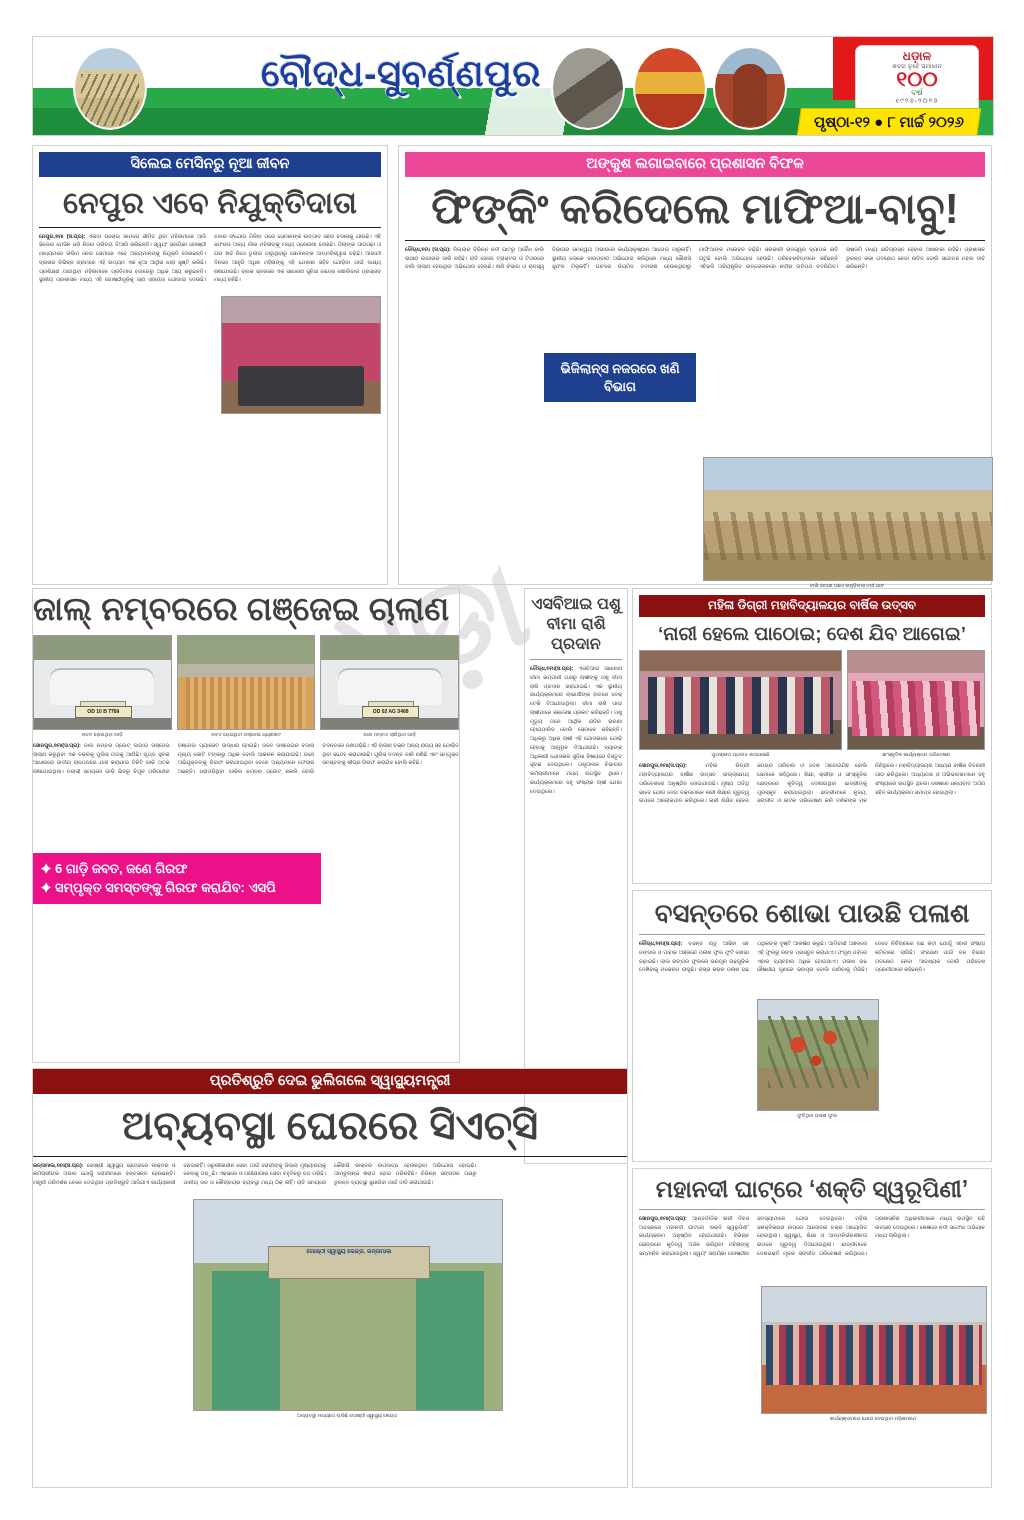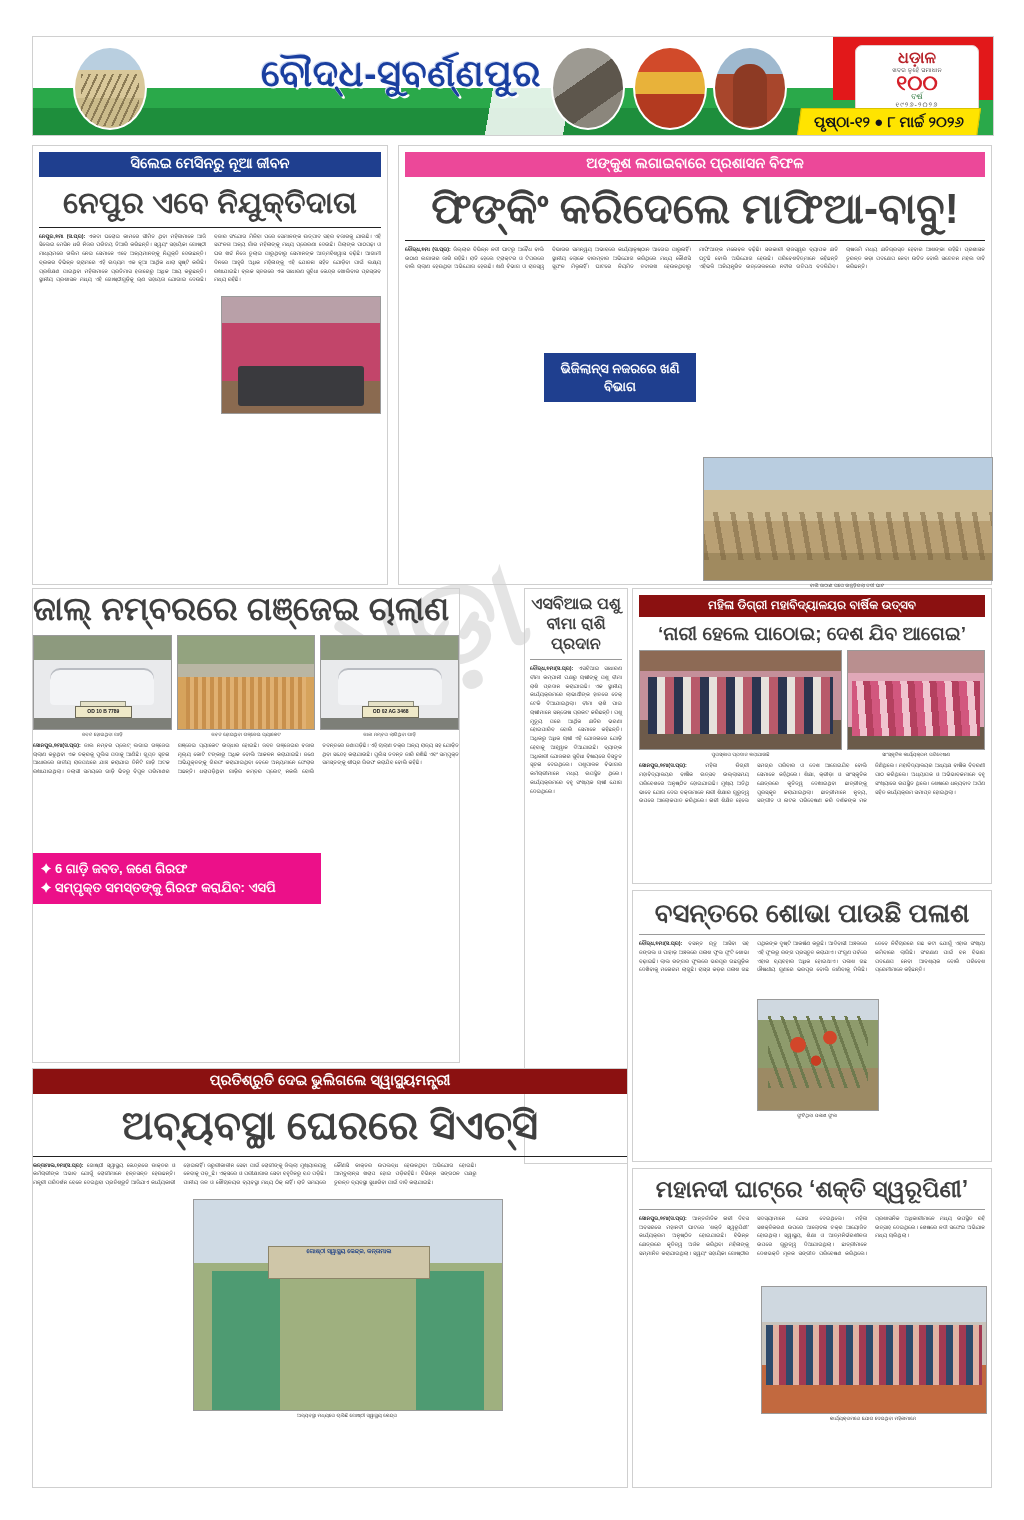--- a/index.html
+++ b/index.html
@@ -29,21 +29,21 @@
   .mh-oval.o2{left:518px;background:
       linear-gradient(145deg,#9d9a92 0 40%,#5d564c 40% 70%,#8b867c 70% 100%);}
   .mh-oval.o3{left:600px;background:
       linear-gradient(to bottom,#d14a2a 0 30%,#e8b23a 30% 58%,#b33a20 58% 100%);}
   .mh-oval.o4{left:680px;background:
       linear-gradient(to bottom,#9fb9cf 0 32%,#a8462c 32% 100%);}
   .mh-oval.o4::after{content:"";position:absolute;left:18px;top:16px;width:34px;height:62px;
       background:#8d3a24;border-radius:16px 16px 0 0;}
   .mh-logo{position:absolute;right:14px;top:8px;width:122px;height:82px;background:#fff;
     border-radius:7px;border:1px solid #e6cdcd;text-align:center;overflow:hidden;}
-  .mh-logo .lg1{font-size:16px;color:#b8232a;font-weight:bold;margin-top:4px;line-height:1;}
+  .mh-logo .lg1{font-size:12px;color:#b8232a;font-weight:bold;margin-top:4px;line-height:1;}
   .mh-logo .lg2{font-size:6px;color:#333;letter-spacing:.3px;line-height:1.1;margin-top:1px;}
   .mh-logo .lg3{font-size:21px;color:#d4202a;font-weight:bold;line-height:.95;margin-top:-1px;}
   .mh-logo .lg4{font-size:8px;color:#1c6b2e;line-height:1;}
   .mh-logo .lg5{font-size:7px;color:#444;letter-spacing:1px;}
   .mh-date{position:absolute;right:14px;bottom:-1px;height:25px;background:#ffe400;
     border:1px solid #d9c300;padding:1px 14px 0 14px;font-size:15px;font-weight:bold;
     color:#12131a;line-height:23px;transform:skewX(-8deg);}
   .mh-date span{display:inline-block;transform:skewX(8deg);}
 
   

